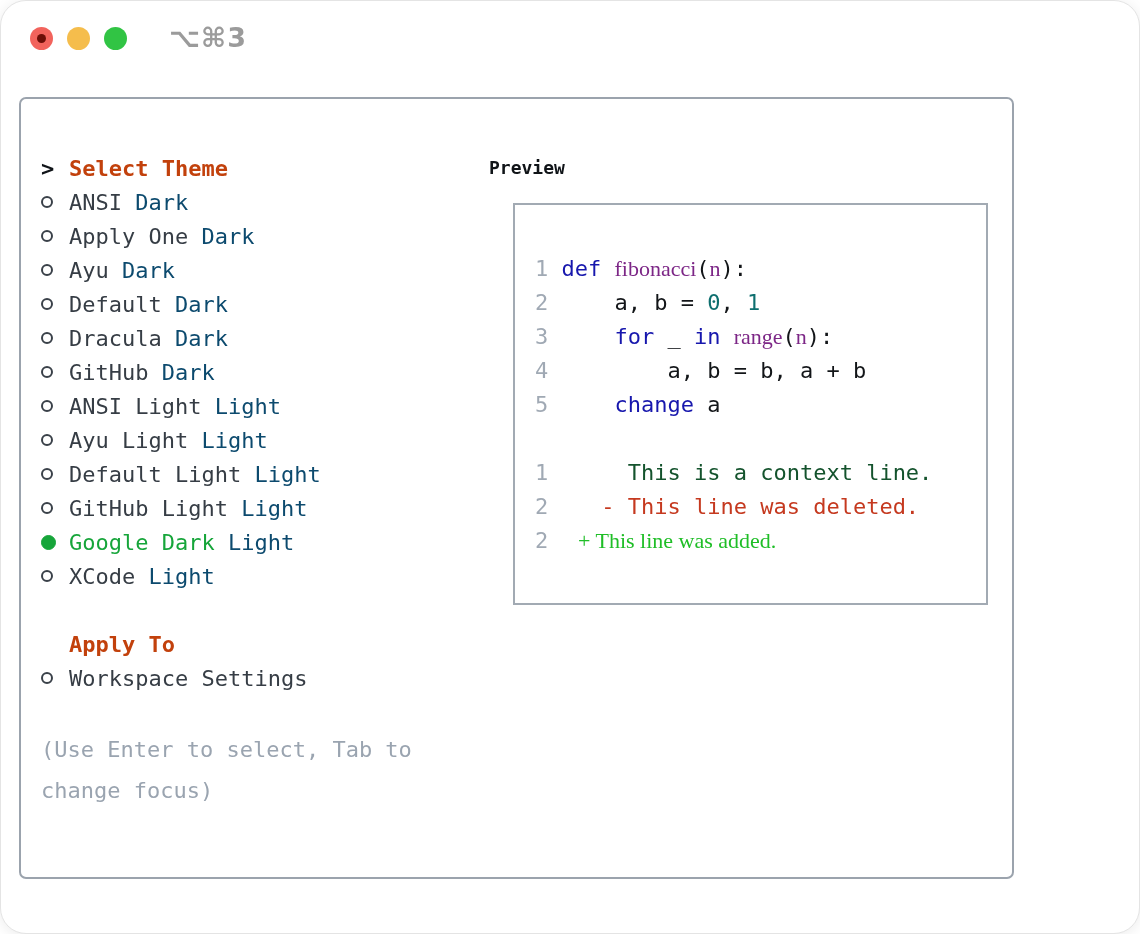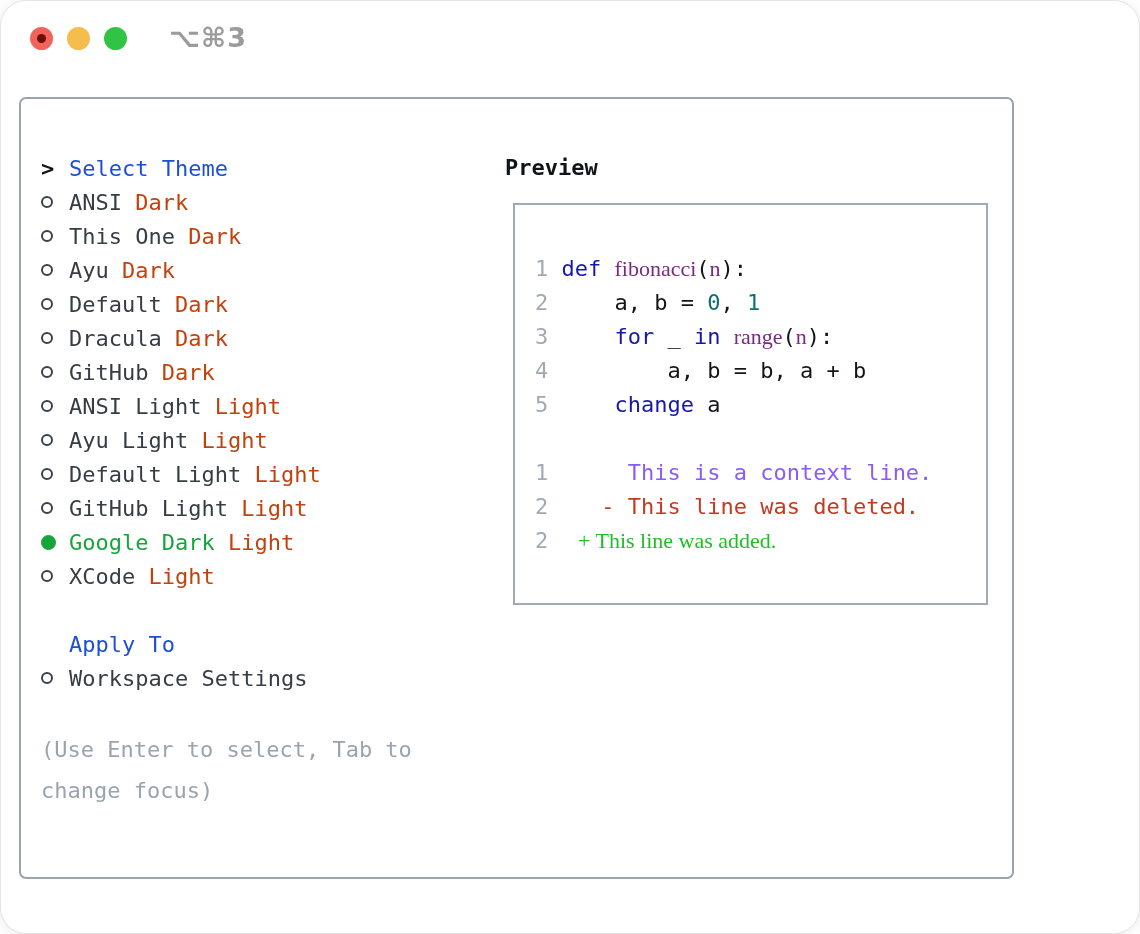--- a/index.html
+++ b/index.html
@@ -46,46 +46,46 @@
   }
   .bullet-cell {
     width: 28px; display: inline-flex; align-items: center; flex: 0 0 28px;
   }
   .circle {
     width: 12px; height: 12px; border: 2.5px solid #3a4149; border-radius: 50%;
     display: inline-block;
   }
   .circle.filled { background: #16a53a; border-color: #16a53a; width: 15px; height: 15px; border-width: 1px; }
   .prompt-glyph { font-weight: 700; color: #101418; font-size: 22px; }
-  .h-label { font-weight: 400; color: #1d4ed8; }
+  .h-label { font-weight: 700; color: #c2410c; }
   .opt-name { color: #363d45; }
   .opt-name.selected { color: #16a53a; }
-  .variant { color: #c2410c; }
+  .variant { color: #0c4a6e; }
   .blank-row { height: 34px; }
   .hint {
     font-size: 22px; line-height: 41px; color: #9aa4b0;
     white-space: pre-line; margin-top: 0;
   }
   
   .preview-title {
-    position: absolute; left: 484px; top: 52px; height: 34px; line-height: 34px;
-    font-size: 22px; font-weight: 700; color: #101418;
+    position: absolute; left: 468px; top: 52px; height: 34px; line-height: 34px;
+    font-size: 18px; font-weight: 700; color: #101418;
   }
   .preview-box {
     position: absolute; left: 492px; top: 104px; width: 475px; height: 402px;
     border: 2px solid #a2aab3; background: #ffffff;
     padding: 47px 0 0 20px; overflow: hidden;
   }
   .code-line { height: 34px; line-height: 34px; font-size: 22px; white-space: pre; }
   .ln  { color: #a0a9b4; }
   .tok-kw  { color: #1717ad; }
   .tok-typ { color: #7c2686; font-family: Liberation Serif, serif; }
   .tok-lit { color: #0e6f6f; }
   .tok-pln { color: #121518; }
-  .diff-context { color: #8b5cf6; }
+  .diff-context { color: #14532d; }
   .diff-deleted { color: #c5391f; }
   .diff-added   { color: #1fbe27; font-family: Liberation Serif, serif; }
 </style>
 </head>
 <body>
 
 <div class="window">
   <div class="titlebar">
     <span class="light red">
         <span class="dot"></span>
@@ -98,21 +98,21 @@
   <div class="panel">
 
     <div class="left-col">
       <div class="row">
         <span class="bullet-cell"><span class="prompt-glyph">&gt;</span></span>
         <span class="h-label">Select Theme</span>
       </div>
 
       <div id="theme-items">
           <div class="row"><span class="bullet-cell"><span class="circle"></span></span><span class="opt-name">ANSI</span><span class="variant"> Dark</span></div>
-          <div class="row"><span class="bullet-cell"><span class="circle"></span></span><span class="opt-name">This One</span><span class="variant"> Dark</span></div>
+          <div class="row"><span class="bullet-cell"><span class="circle"></span></span><span class="opt-name">Apply One</span><span class="variant"> Dark</span></div>
           <div class="row"><span class="bullet-cell"><span class="circle"></span></span><span class="opt-name">Ayu</span><span class="variant"> Dark</span></div>
           <div class="row"><span class="bullet-cell"><span class="circle"></span></span><span class="opt-name">Default</span><span class="variant"> Dark</span></div>
           <div class="row"><span class="bullet-cell"><span class="circle"></span></span><span class="opt-name">Dracula</span><span class="variant"> Dark</span></div>
           <div class="row"><span class="bullet-cell"><span class="circle"></span></span><span class="opt-name">GitHub</span><span class="variant"> Dark</span></div>
           <div class="row"><span class="bullet-cell"><span class="circle"></span></span><span class="opt-name">ANSI Light</span><span class="variant"> Light</span></div>
           <div class="row"><span class="bullet-cell"><span class="circle"></span></span><span class="opt-name">Ayu Light</span><span class="variant"> Light</span></div>
           <div class="row"><span class="bullet-cell"><span class="circle"></span></span><span class="opt-name">Default Light</span><span class="variant"> Light</span></div>
           <div class="row"><span class="bullet-cell"><span class="circle"></span></span><span class="opt-name">GitHub Light</span><span class="variant"> Light</span></div>
           <div class="row"><span class="bullet-cell"><span class="circle filled"></span></span><span class="opt-name selected">Google Dark</span><span class="variant"> Light</span></div>
           <div class="row"><span class="bullet-cell"><span class="circle"></span></span><span class="opt-name">XCode</span><span class="variant"> Light</span></div>

